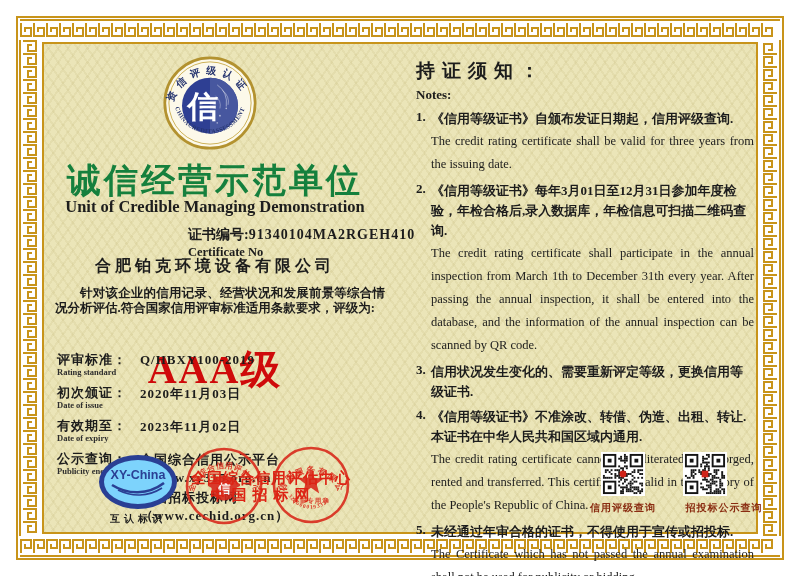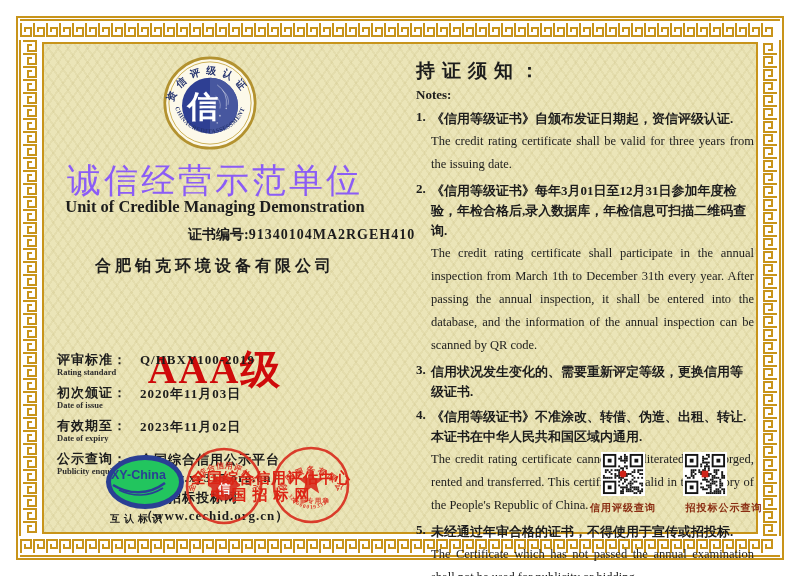--- a/index.html
+++ b/index.html
@@ -17,21 +17,21 @@
   }
   svg.meander { position:absolute; }
   .m-top { left:19px; top:19px; transform:scaleY(-1); }
   .m-bottom { left:19px; top:537px; }
   .m-left { left:19px; top:39px; transform-origin:0 0; transform:rotate(90deg) translateY(-20px); }
   .m-right { left:761px; top:39px; transform-origin:0 0; transform:rotate(-90deg) translateX(-498px); }
 
   
   .badge { position:absolute; left:163px; top:56px; }
   .title-zh { position:absolute; left:50px; top:158px; width:330px; text-align:center;
-    font-size:34px; font-weight:normal; letter-spacing:3px; color:#8b5cf6; }
+    font-size:34px; font-weight:bold; letter-spacing:3px; color:#15803d; }
   .title-en { position:absolute; left:50px; top:197px; width:330px; text-align:center;
     font-size:16.5px; font-weight:bold; color:#1d1d1d; }
   .certno { position:absolute; left:188px; top:225px; }
   .certno .zh { font-size:14px; font-weight:bold; }
   .certno .val { font-size:14px; font-weight:bold; letter-spacing:1px;text-align:center; }
   .certno .en { font-size:12.5px; font-weight:bold; margin-top:1px; }
   .company { position:absolute; left:48px; top:256px; width:334px; text-align:center;
     font-size:16px; font-weight:bold; letter-spacing:4px; }
   .para { position:absolute; left:55px; top:286px; width:330px; font-size:12.5px;
     font-weight:600; line-height:15px; text-indent:2em; text-align:justify; }
@@ -48,23 +48,23 @@
   
   .notes { position:absolute; left:416px; top:58px; width:338px; }
   .notes-title { font-size:19px; font-weight:bold; letter-spacing:7px; }
   .notes-en { font-size:13px; font-weight:bold; margin:3px 0 6px 0; }
   .note-item { position:relative; padding-left:15px; margin-bottom:5px; }
   .note-num { position:absolute; left:0; top:0; font-size:13px; font-weight:bold; }
   .note-zh { font-size:13px; font-weight:bold; line-height:20px; }
   .note-en { font-size:12.5px; line-height:23px; text-align:justify; margin-top:1px; }
 
   
-  .xy-oval { position:absolute; left:106px; top:455px; width:78px; height:54px;
-    border:5px solid #2a3f94; border-radius:50%; background:#22c55e;
-    display:flex; flex-direction:column; align-items:flex-start; justify-content:center; }
+  .xy-oval { position:absolute; left:99px; top:455px; width:78px; height:54px;
+    border:5px solid #2a3f94; border-radius:50%; background:#7dd3fc;
+    display:flex; flex-direction:column; align-items:center; justify-content:center; }
   .xy-text { font-family:"Liberation Sans","DejaVu Sans",sans-serif; font-size:12.5px;
     font-weight:bold; color:#2a3f94; }
   .xy-caption { position:absolute; left:92px; top:512px; width:92px; text-align:center;
     font-size:10px; font-weight:bold; letter-spacing:4px; color:#1e1e1e; }
   .seal { position:absolute; opacity:0.9; }
   .seal-left { left:184px; top:446px; }
   .seal-right { left:271px; top:445px; }
   .stamp-line1 { position:absolute; left:183px; top:469px; width:176px; text-align:center;
     font-size:15px; font-weight:bold; color:#dd2314; letter-spacing:1px; z-index:5; }
   .stamp-line2 { position:absolute; left:183px; top:486px; width:160px; text-align:center;
@@ -122,23 +122,25 @@
     </text>
   </svg>
 
   <div class="title-zh">诚信经营示范单位</div>
   <div class="title-en">Unit of Credible Managing Demonstration</div>
 
   <div class="certno">
     <div>
       <span class="zh">证书编号:</span><span class="val">91340104MA2RGEH410</span>
     </div>
+    <div class="en">Certificate  No</div>
   </div>
 
   <div class="company">合肥铂克环境设备有限公司</div>
+  <div class="para">针对该企业的信用记录、经营状况和发展前景等综合情况分析评估.符合国家信用评审标准适用条款要求，评级为:</div>
   <div class="rating">AAA级</div>
 
   <div class="fields">
     <div class="frow">
       <div class="flabel">
         <div class="zh">评审标准：</div>
         <div class="en">Rating standard</div>
       </div>
       <div class="fvalue">Q/HBXY100-2019</div>
     </div>
@@ -167,21 +169,21 @@
       </div>
     </div>
   </div>
 
   <div class="notes">
     <div class="notes-title">持证须知：</div>
     <div class="notes-en">Notes:</div>
 
     <div class="note-item">
       <span class="note-num">1.</span>
-      <div class="note-zh">《信用等级证书》自颁布发证日期起，资信评级认证.</div>
+      <div class="note-zh">《信用等级证书》自颁布发证日期起，信用评级查询.</div>
       <div class="note-en">The credit rating certificate shall be valid for three years from the issuing date.</div>
     </div>
     <div class="note-item">
       <span class="note-num">2.</span>
       <div class="note-zh">《信用等级证书》每年3月01日至12月31日参加年度检验，年检合格后,录入数据库，年检信息可扫描二维码查询.</div>
       <div class="note-en">The credit rating certificate shall participate in the annual inspection from March 1th to December 31th every year. After passing the annual inspection, it shall be entered into the database, and the information of the annual inspection can be scanned by QR code.</div>
     </div>
     <div class="note-item">
       <span class="note-num">3.</span>
       <div class="note-zh">信用状况发生变化的、需要重新评定等级，更换信用等级证书.</div>

